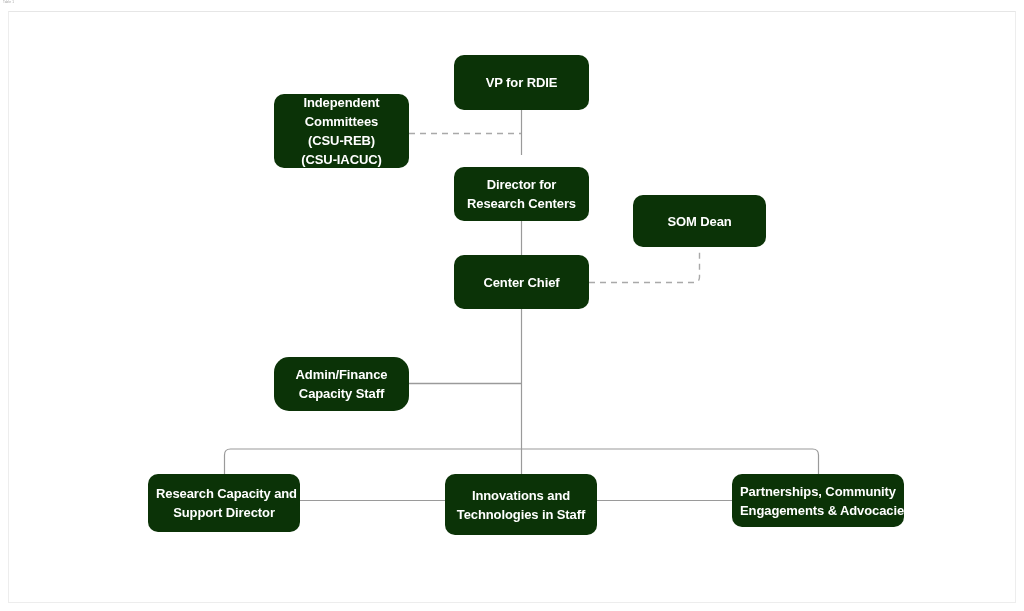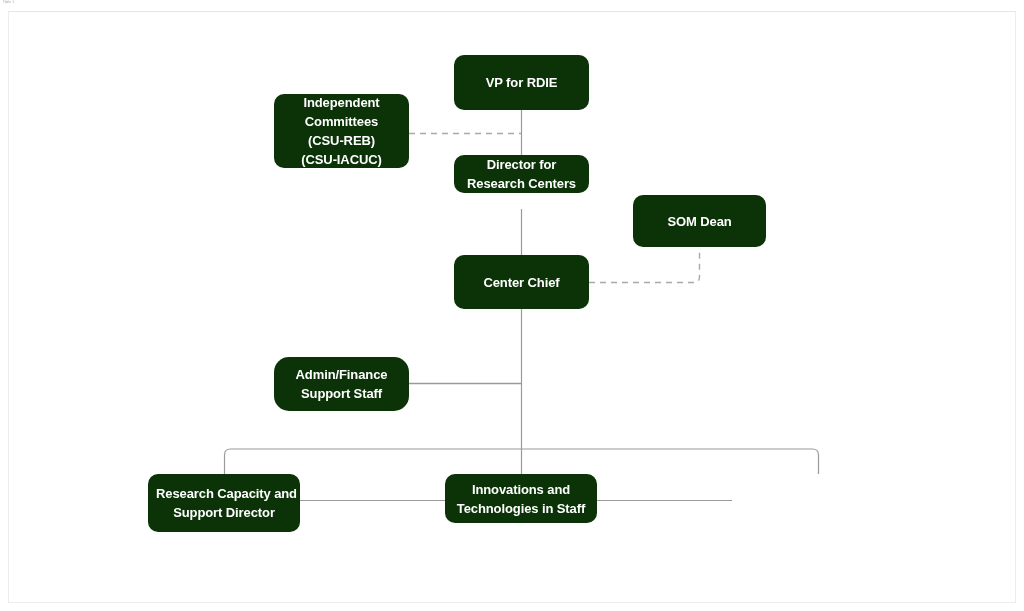--- a/index.html
+++ b/index.html
@@ -80,26 +80,26 @@
     width: 100%;
   }
   .node .line {
     display: block;
     white-space: nowrap;
   }
 
   
   #node-vp            { left: 454px; top: 55px;  width: 135px; height: 55px; }
   #node-committees    { left: 274px; top: 94px;  width: 135px; height: 74px; }
-  #node-director      { left: 454px; top: 155px; width: 135px; height: 38px; }
+  #node-director      { left: 454px; top: 167px; width: 135px; height: 54px; }
   #node-som-dean      { left: 633px; top: 195px; width: 133px; height: 52px; }
   #node-center-chief  { left: 454px; top: 255px; width: 135px; height: 54px; }
   #node-admin         { left: 274px; top: 357px; width: 135px; height: 54px; border-radius: 15px; }
   #node-research-cap  { left: 148px; top: 474px; width: 152px; height: 58px; }
-  #node-innovations   { left: 445px; top: 474px; width: 152px; height: 49px; }
+  #node-innovations   { left: 445px; top: 474px; width: 152px; height: 61px; }
   #node-partnerships  { left: 732px; top: 474px; width: 172px; height: 53px; }
 </style>
 </head>
 <body>
 
 <div id="canvas">
 
   <div class="micro-label">Table 1</div>
 
   <div class="page-frame"></div>
@@ -153,32 +153,38 @@
 
   <div class="node" id="node-center-chief">
     <span class="lines">
       <span class="line">Center Chief</span>
     </span>
   </div>
 
   <div class="node" id="node-admin">
     <span class="lines">
       <span class="line">Admin/Finance</span>
-      <span class="line">Support Staff</span>
+      <span class="line">Capacity Staff</span>
     </span>
   </div>
 
   <div class="node" id="node-research-cap">
     <span class="lines">
       <span class="line">Research Capacity and</span>
       <span class="line">Support Director</span>
     </span>
   </div>
 
   <div class="node" id="node-innovations">
     <span class="lines">
       <span class="line">Innovations and</span>
       <span class="line">Technologies in Staff</span>
     </span>
   </div>
 
+  <div class="node" id="node-partnerships">
+    <span class="lines">
+      <span class="line">Partnerships, Community</span>
+      <span class="line">Engagements &amp; Advocacies</span>
+    </span>
+  </div>
 
 </div>
 
 </body></html>

